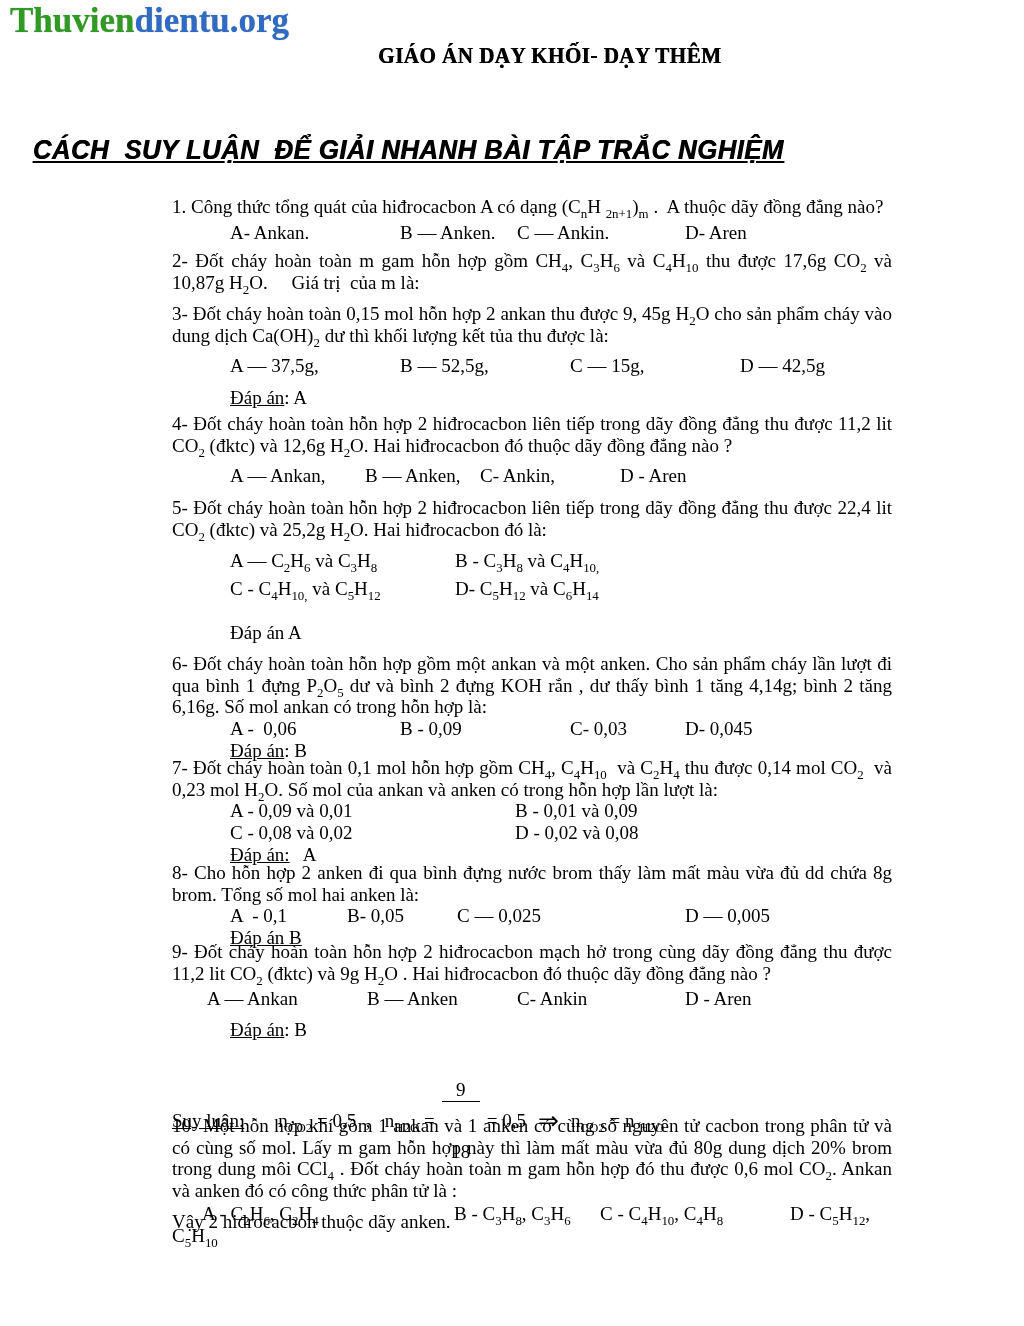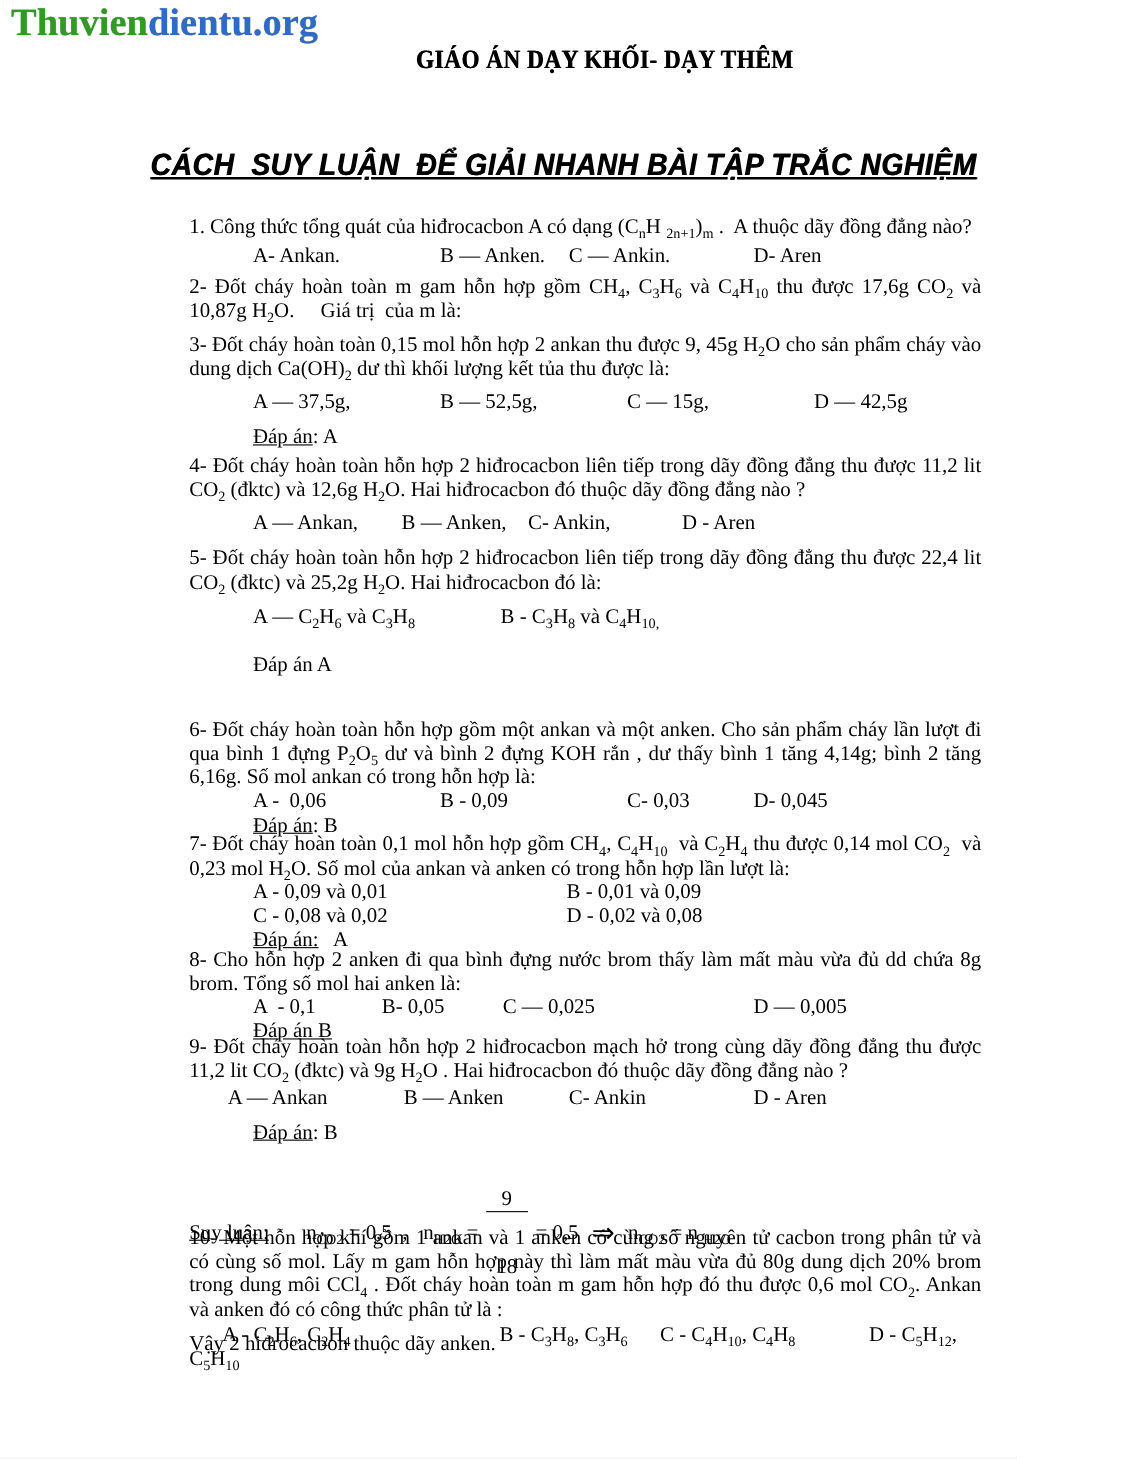--- a/index.html
+++ b/index.html
@@ -20,21 +20,21 @@
   .page-header {
     position:absolute; left:0; top:42px; width:100%; text-align:center;
     text-indent:40px;
   }
   .page-header > span {
     display:inline-block; transform:scaleX(.88); transform-origin:center;
     font-family:"Liberation Serif", serif; font-weight:bold; font-size:24px;
     letter-spacing:.5px; text-shadow:.6px 0 0 #000;
   }
   .doc-title {
-    position:absolute; left:0; top:134px; width:100%; text-align:center;
+    position:absolute; left:0; top:134px; width:100%; text-align:left;
   }
   .doc-title > span {
     display:inline-block; transform:scaleX(.92); transform-origin:center;
     font-family:"Liberation Sans", sans-serif; font-weight:bold; font-style:italic;
     font-size:28px; text-decoration:underline; letter-spacing:.5px;
     text-shadow:.7px 0 0 #000;
   }
   
   .blk { position:absolute; left:172px; width:720px; font-size:19px; line-height:21.5px; }
   .blk p { margin:0; text-align:justify; }
@@ -112,20 +112,24 @@
       <span class="opt" style="left:308px">C- Ankin,</span>
       <span class="opt" style="left:448px">D - Aren</span>
     </div>
   </div>
 
   <div class="blk" style="top:497px">
     <p>5- Đốt cháy hoàn toàn hỗn hợp 2 hiđrocacbon liên tiếp trong dãy đồng đẳng thu được 22,4 lit CO<sub>2</sub> (đktc) và 25,2g H<sub>2</sub>O. Hai hiđrocacbon đó là:</p>
     <div class="row tall" style="margin-top:10px">
       <span class="opt" style="left:58px">A — C<sub>2</sub>H<sub>6</sub> và C<sub>3</sub>H<sub>8</sub></span>
       <span class="opt" style="left:283px">B - C<sub>3</sub>H<sub>8</sub> và C<sub>4</sub>H<sub>10,</sub></span>
+    </div>
+    <div class="row tall">
+      <span class="opt" style="left:58px">C - C<sub>4</sub>H<sub>10,</sub> và C<sub>5</sub>H<sub>12</sub></span>
+      <span class="opt" style="left:283px">D- C<sub>5</sub>H<sub>12</sub> và C<sub>6</sub>H<sub>14</sub></span>
     </div>
     <p class="ans" style="margin-top:16px"><span class="ind"></span><span>Đáp án A</span></p>
   </div>
 
   <div class="blk" style="top:653px">
     <p>6- Đốt cháy hoàn toàn hỗn hợp gồm một ankan và một anken. Cho sản phẩm cháy lần lượt đi qua bình 1 đựng P<sub>2</sub>O<sub>5</sub> dư và bình 2 đựng KOH rắn , dư thấy bình 1 tăng 4,14g; bình 2 tăng 6,16g. Số mol ankan có trong hỗn hợp là:</p>
     <div class="row">
       <span class="opt" style="left:58px">A -  0,06</span>
       <span class="opt" style="left:228px">B - 0,09</span>
       <span class="opt" style="left:398px">C- 0,03</span>

